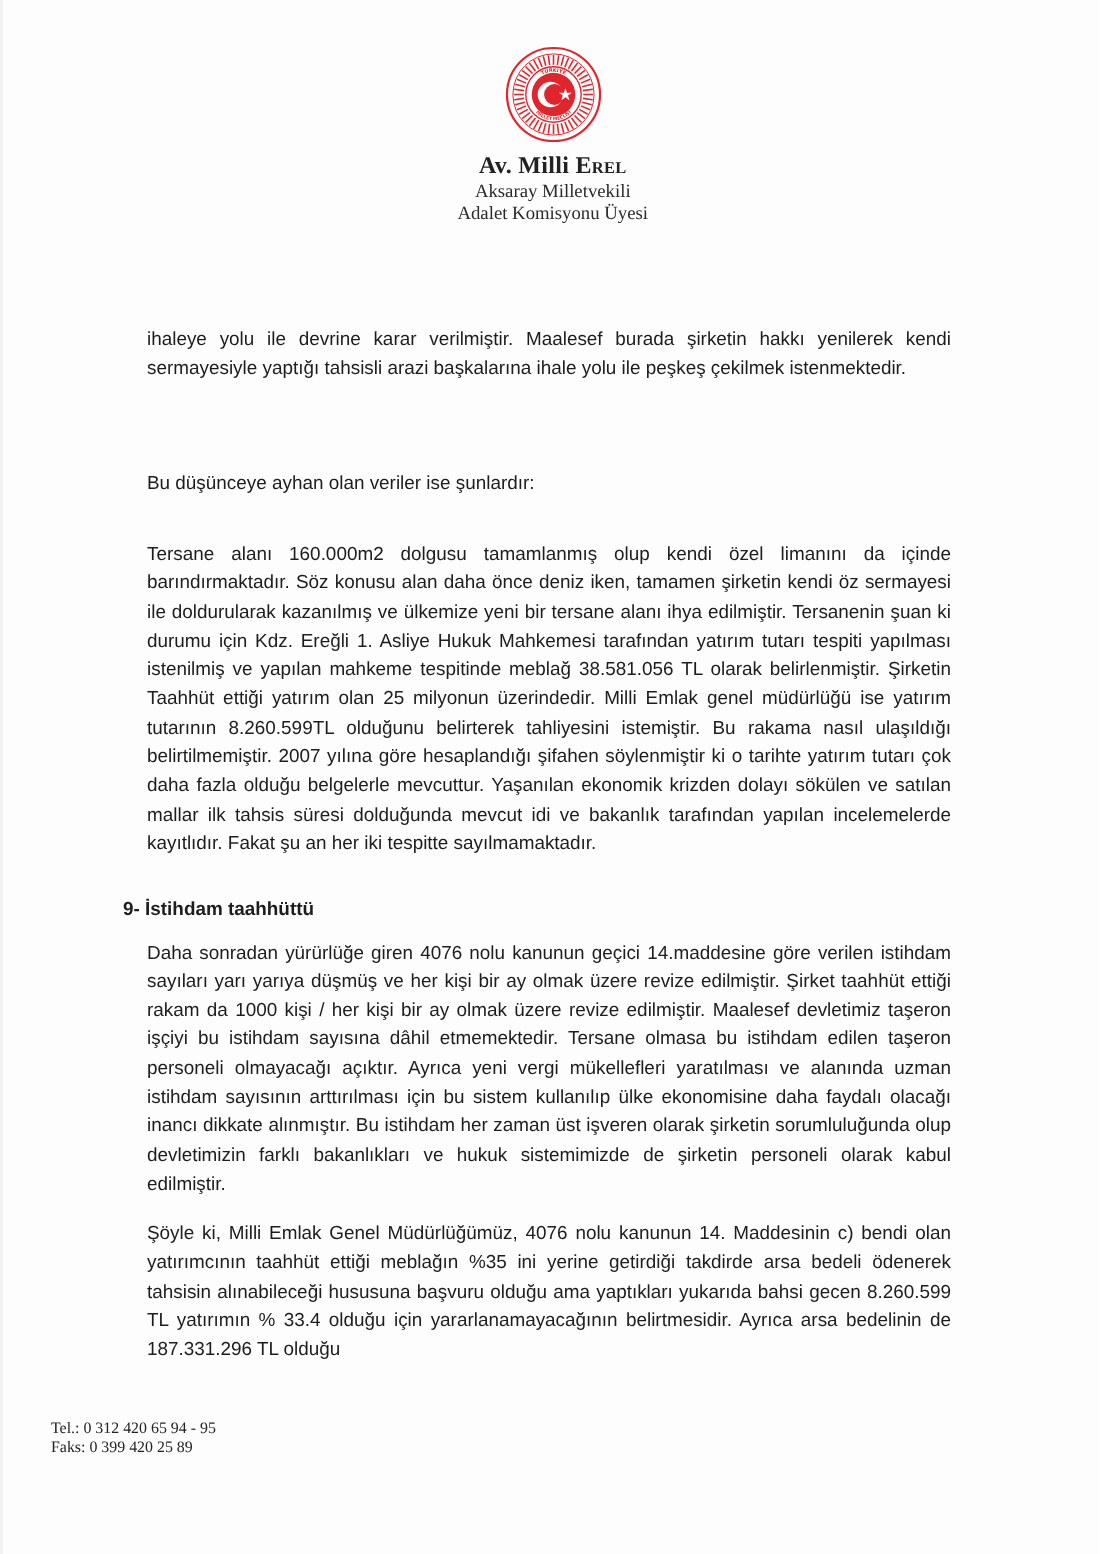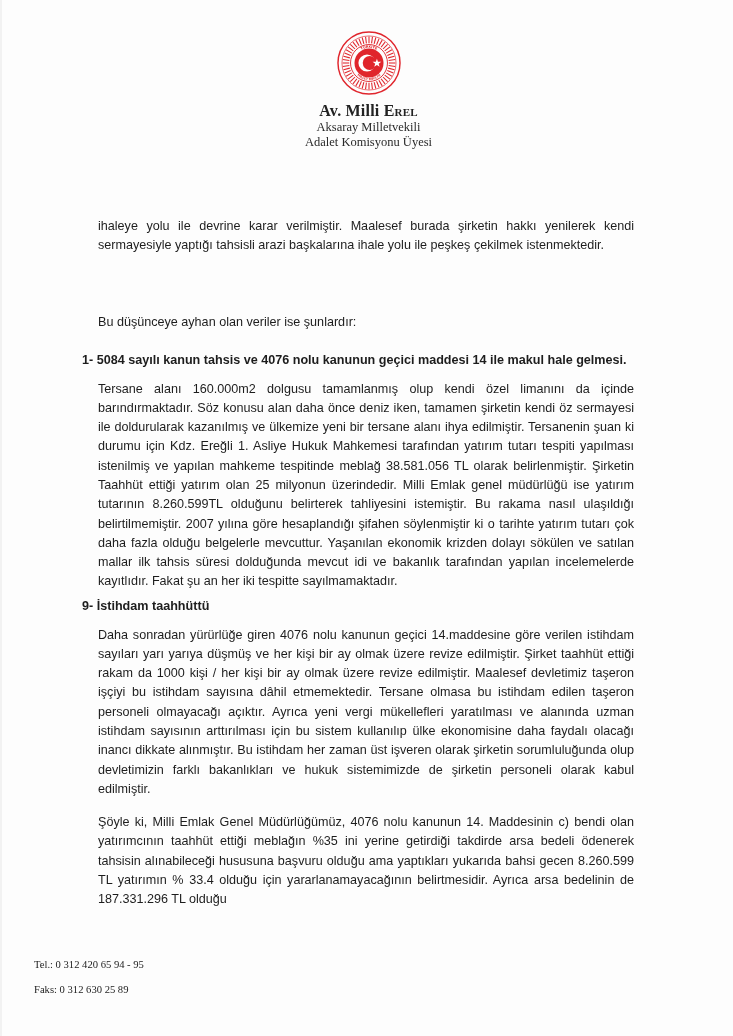--- a/index.html
+++ b/index.html
@@ -21,21 +21,21 @@
       font-size: 12.5px; line-height: 15px; color: #2a2a2a;
     }
     .body { position: absolute; left: 80px; width: 568px; font-size: 12.6px; line-height: 19.3px; color: #1d1d1d; }
     .para { margin: 16px; text-align: justify; }
     .heading { margin: 0; font-weight: bold; font-size: 12.6px; line-height: 19.5px; }
     .footer {
       position: absolute; left: 32px; top: 946px;
       font-family: "Liberation Serif", "DejaVu Serif", serif;
       font-size: 10.6px; line-height: 13.4px; color: #222;
     }
-    .footer div { white-space: nowrap; margin-top: 12px; }
+    .footer div { white-space: nowrap; }
   </style>
 </head>
 <body>
 
 <div class="page">
 
   <div class="letterhead">
     <svg class="emblem" viewBox="0 0 100 100">
       <g fill="none" stroke="#e0252c">
         <circle cx="50" cy="50" r="47" stroke-width="2.2"></circle>
@@ -112,30 +112,29 @@
 
   <div class="body" style="top:201px">
     <p class="para">ihaleye yolu ile devrine karar verilmiştir. Maalesef burada şirketin hakkı yenilerek kendi sermayesiyle yaptığı tahsisli arazi başkalarına ihale yolu ile peşkeş çekilmek istenmektedir.</p>
   </div>
 
   <div class="body" style="top:297px">
     <p class="para">Bu düşünceye ayhan olan veriler ise şunlardır:</p>
   </div>
 
   <div class="body" style="top:351px">
-    <p class="heading">1- 5084 sayılı kanun tahsis ve 4076 nolu kanunun geçici maddesi 14 ile makul hale gelmesi.</p>
     <p class="para" style="margin-top:9px">Tersane alanı 160.000m2 dolgusu tamamlanmış olup kendi özel limanını da içinde barındırmaktadır. Söz konusu alan daha önce deniz iken, tamamen şirketin kendi öz sermayesi ile doldurularak kazanılmış ve ülkemize yeni bir tersane alanı ihya edilmiştir. Tersanenin şuan ki durumu için Kdz. Ereğli 1. Asliye Hukuk Mahkemesi tarafından yatırım tutarı tespiti yapılması istenilmiş ve yapılan mahkeme tespitinde meblağ 38.581.056 TL olarak belirlenmiştir. Şirketin Taahhüt ettiği yatırım olan 25 milyonun üzerindedir. Milli Emlak genel müdürlüğü ise yatırım tutarının 8.260.599TL olduğunu belirterek tahliyesini istemiştir. Bu rakama nasıl ulaşıldığı belirtilmemiştir. 2007 yılına göre hesaplandığı şifahen söylenmiştir ki o tarihte yatırım tutarı çok daha fazla olduğu belgelerle mevcuttur. Yaşanılan ekonomik krizden dolayı sökülen ve satılan mallar ilk tahsis süresi dolduğunda mevcut idi ve bakanlık tarafından yapılan incelemelerde kayıtlıdır. Fakat şu an her iki tespitte sayılmamaktadır.</p>
   </div>
 
   <div class="body" style="top:597px">
     <p class="heading">9- İstihdam taahhüttü</p>
     <p class="para" style="margin-top:9px"> Daha sonradan yürürlüğe giren 4076 nolu kanunun geçici 14.maddesine göre verilen istihdam sayıları yarı yarıya düşmüş ve her kişi bir ay olmak üzere revize edilmiştir. Şirket taahhüt ettiği rakam da 1000 kişi / her kişi bir ay olmak üzere revize edilmiştir. Maalesef devletimiz taşeron işçiyi bu istihdam sayısına dâhil etmemektedir. Tersane olmasa bu istihdam edilen taşeron personeli olmayacağı açıktır. Ayrıca yeni vergi mükellefleri yaratılması ve alanında uzman istihdam sayısının arttırılması için bu sistem kullanılıp ülke ekonomisine daha faydalı olacağı inancı dikkate alınmıştır. Bu istihdam her zaman üst işveren olarak şirketin sorumluluğunda olup devletimizin farklı bakanlıkları ve hukuk sistemimizde de şirketin personeli olarak kabul edilmiştir.</p>
   </div>
 
   <div class="body" style="top:805px">
     <p class="para" style="margin-top:8px">Şöyle ki, Milli Emlak Genel Müdürlüğümüz, 4076 nolu kanunun 14. Maddesinin c) bendi olan yatırımcının taahhüt ettiği meblağın %35 ini yerine getirdiği takdirde arsa bedeli ödenerek tahsisin alınabileceği hususuna başvuru olduğu ama yaptıkları yukarıda bahsi gecen 8.260.599 TL yatırımın % 33.4 olduğu için yararlanamayacağının belirtmesidir. Ayrıca arsa bedelinin de 187.331.296 TL olduğu</p>
   </div>
 
   <div class="footer">
     <div>Tel.:  0 312 420 65 94 - 95</div>
-    <div>Faks: 0 312 630 25 89</div>
+    <div>Faks: 0 399 420 25 89</div>
   </div>
 </div>
 
 </body></html>

